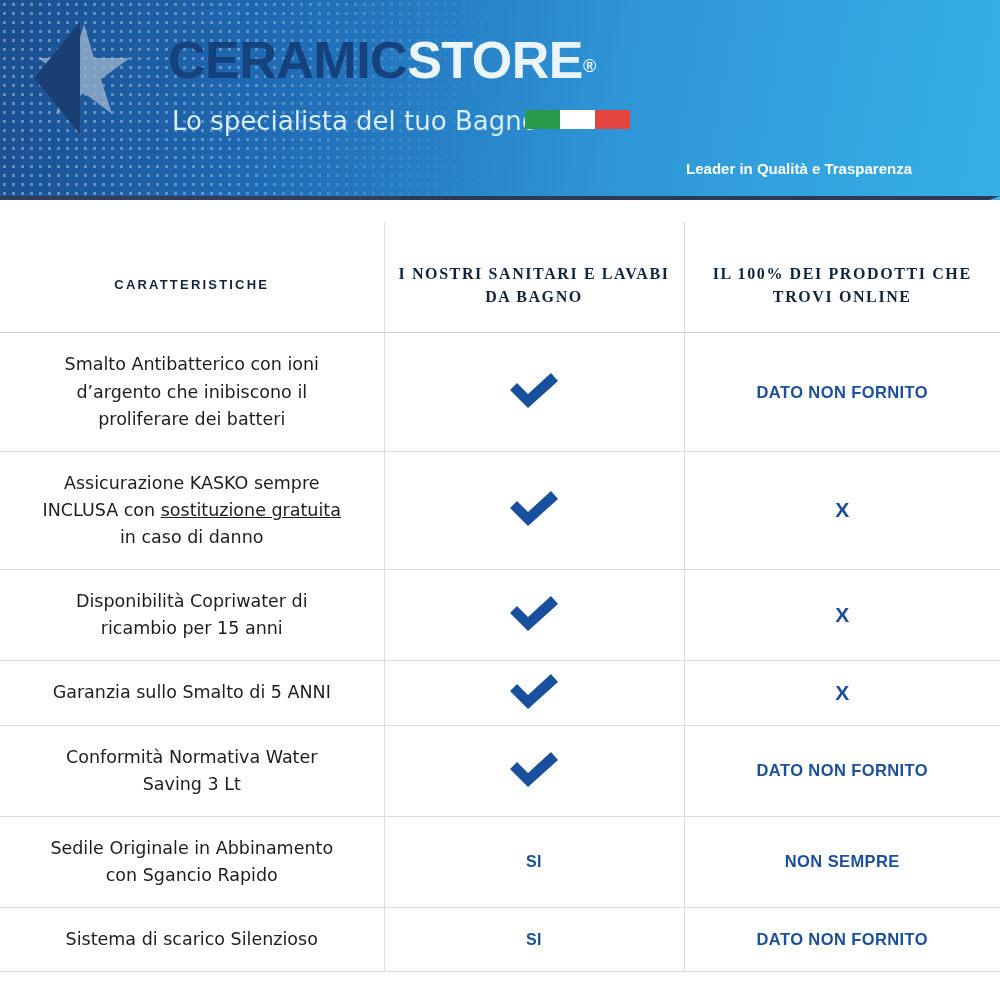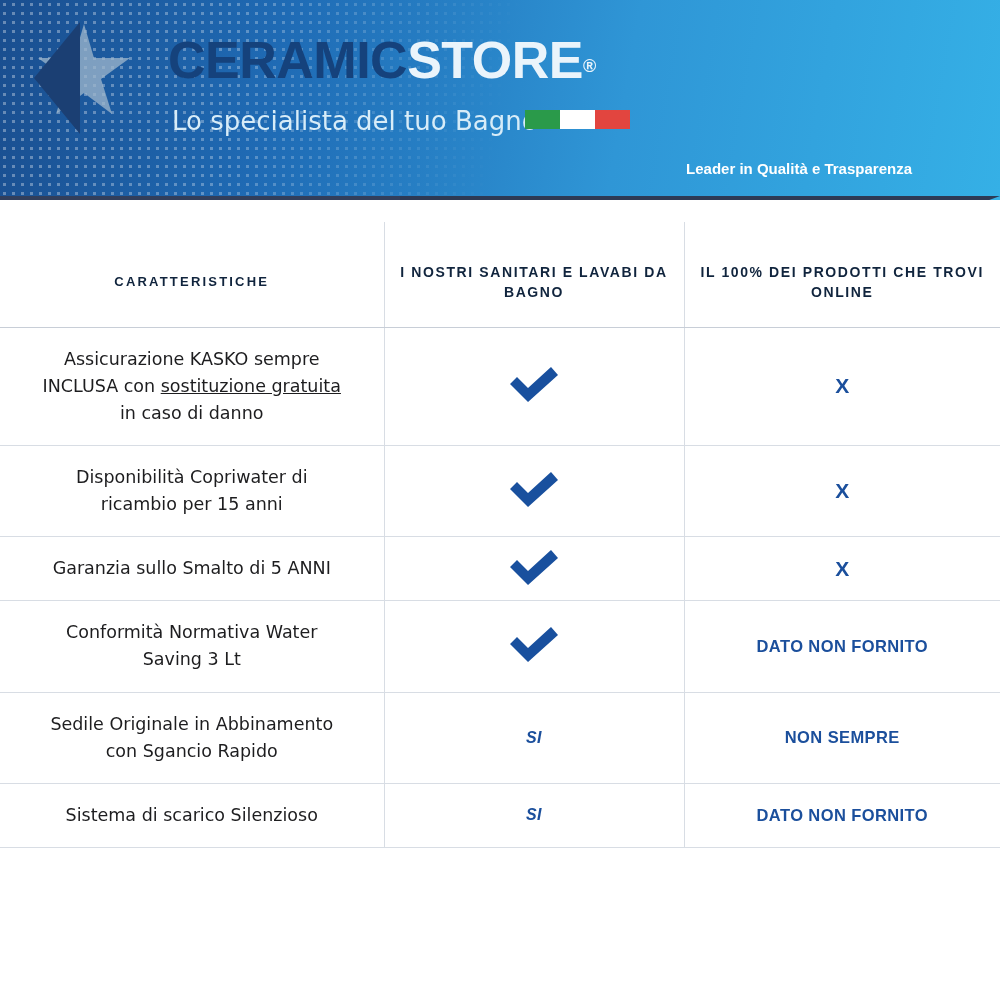--- a/index.html
+++ b/index.html
@@ -152,39 +152,39 @@
   .table td.sep-l, .table th.sep-l { border-left: 1px solid #d8dde4; }
 
   .hdr-text {
     font-size: 13px;
     font-weight: bold;
     letter-spacing: 2.2px;
     color: #10243d;
     line-height: 1.45;
   }
   .hdr-text.small {
-    font-size: 14px;
+    font-size: 16px;
     letter-spacing: 1.6px;
+    font-family: Liberation Serif, serif;
   }
 
   .feature {
     font-size: 17.5px;
     color: #1d1d1f;
     line-height: 1.55;
     font-family: "DejaVu Sans", sans-serif;
     padding: 18px 26px;
   }
   .feature u { text-decoration: underline; }
 
   .yes-text {
     font-size: 16px;
     font-weight: bold;
     color: #1b4f9c;
     letter-spacing: 0.5px;
-    font-style: italic;
   }
   .neg-text {
     font-size: 16.5px;
     font-weight: bold;
     color: #1b4f9c;
     letter-spacing: 0.4px;
     white-space: nowrap;
   }
   .x-mark {
     font-size: 21px;
@@ -247,20 +247,35 @@
         <th class="sep-l">
           <div class="hdr-text small">I NOSTRI SANITARI E LAVABI DA BAGNO</div>
         </th>
         <th class="sep-l">
           <div class="hdr-text small">IL 100% DEI PRODOTTI CHE TROVI ONLINE</div>
         </th>
       </tr>
     </thead>
     <tbody>
 
+      <tr>
+        <td>
+          <div class="feature">Smalto Antibatterico con ioni d’argento che inibiscono il proliferare dei batteri</div>
+        </td>
+        <td class="sep-l">
+          <span class="check">
+            <svg width="56" height="40" viewBox="0 0 56 40">
+                <path d="M4 20 L11 13 L22 24 L45 3 L52 11 L22 38 Z" fill="#19509e"></path>
+              </svg>
+          </span>
+        </td>
+        <td class="sep-l">
+          <div class="neg-text">DATO NON FORNITO</div>
+        </td>
+      </tr>
 
       <tr>
         <td>
           <div class="feature"><span>Assicurazione KASKO sempre INCLUSA con </span><u>sostituzione gratuita </u><span> in caso di danno</span></div>
         </td>
         <td class="sep-l">
           <span class="check">
             <svg width="56" height="40" viewBox="0 0 56 40">
                 <path d="M4 20 L11 13 L22 24 L45 3 L52 11 L22 38 Z" fill="#19509e"></path>
               </svg>

